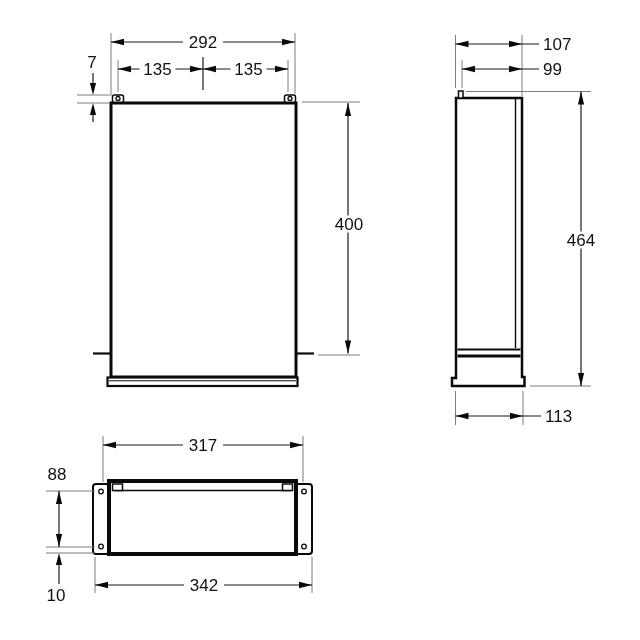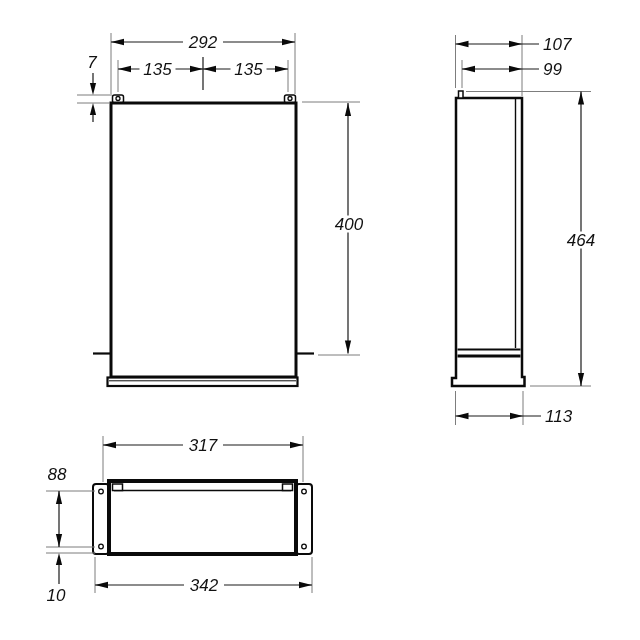--- a/index.html
+++ b/index.html
@@ -1,16 +1,16 @@
 <!DOCTYPE html>
 <html><head>
 <meta charset="utf-8">
 <style>
   html,body{margin:0;padding:0;background:#ffffff;}
-  .stage{position:relative;width:640px;height:640px;background:#ffffff;overflow:hidden;font-style:italic;}
+  .stage{position:relative;width:640px;height:640px;background:#ffffff;overflow:hidden;}
   svg{display:block;}
   text{font-family:"Liberation Sans","DejaVu Sans",sans-serif;font-size:17px;fill:#111;}
   .part{fill:#ffffff;stroke:#0a0a0a;}
   .dimline{stroke:#1a1a1a;stroke-width:1.2;fill:none;}
   .extline{stroke:#7d7d7d;stroke-width:1;fill:none;}
   .arrow{fill:#0a0a0a;stroke:none;}
   .txtbg{fill:#ffffff;stroke:none;}
 </style>
 </head>
 <body>

